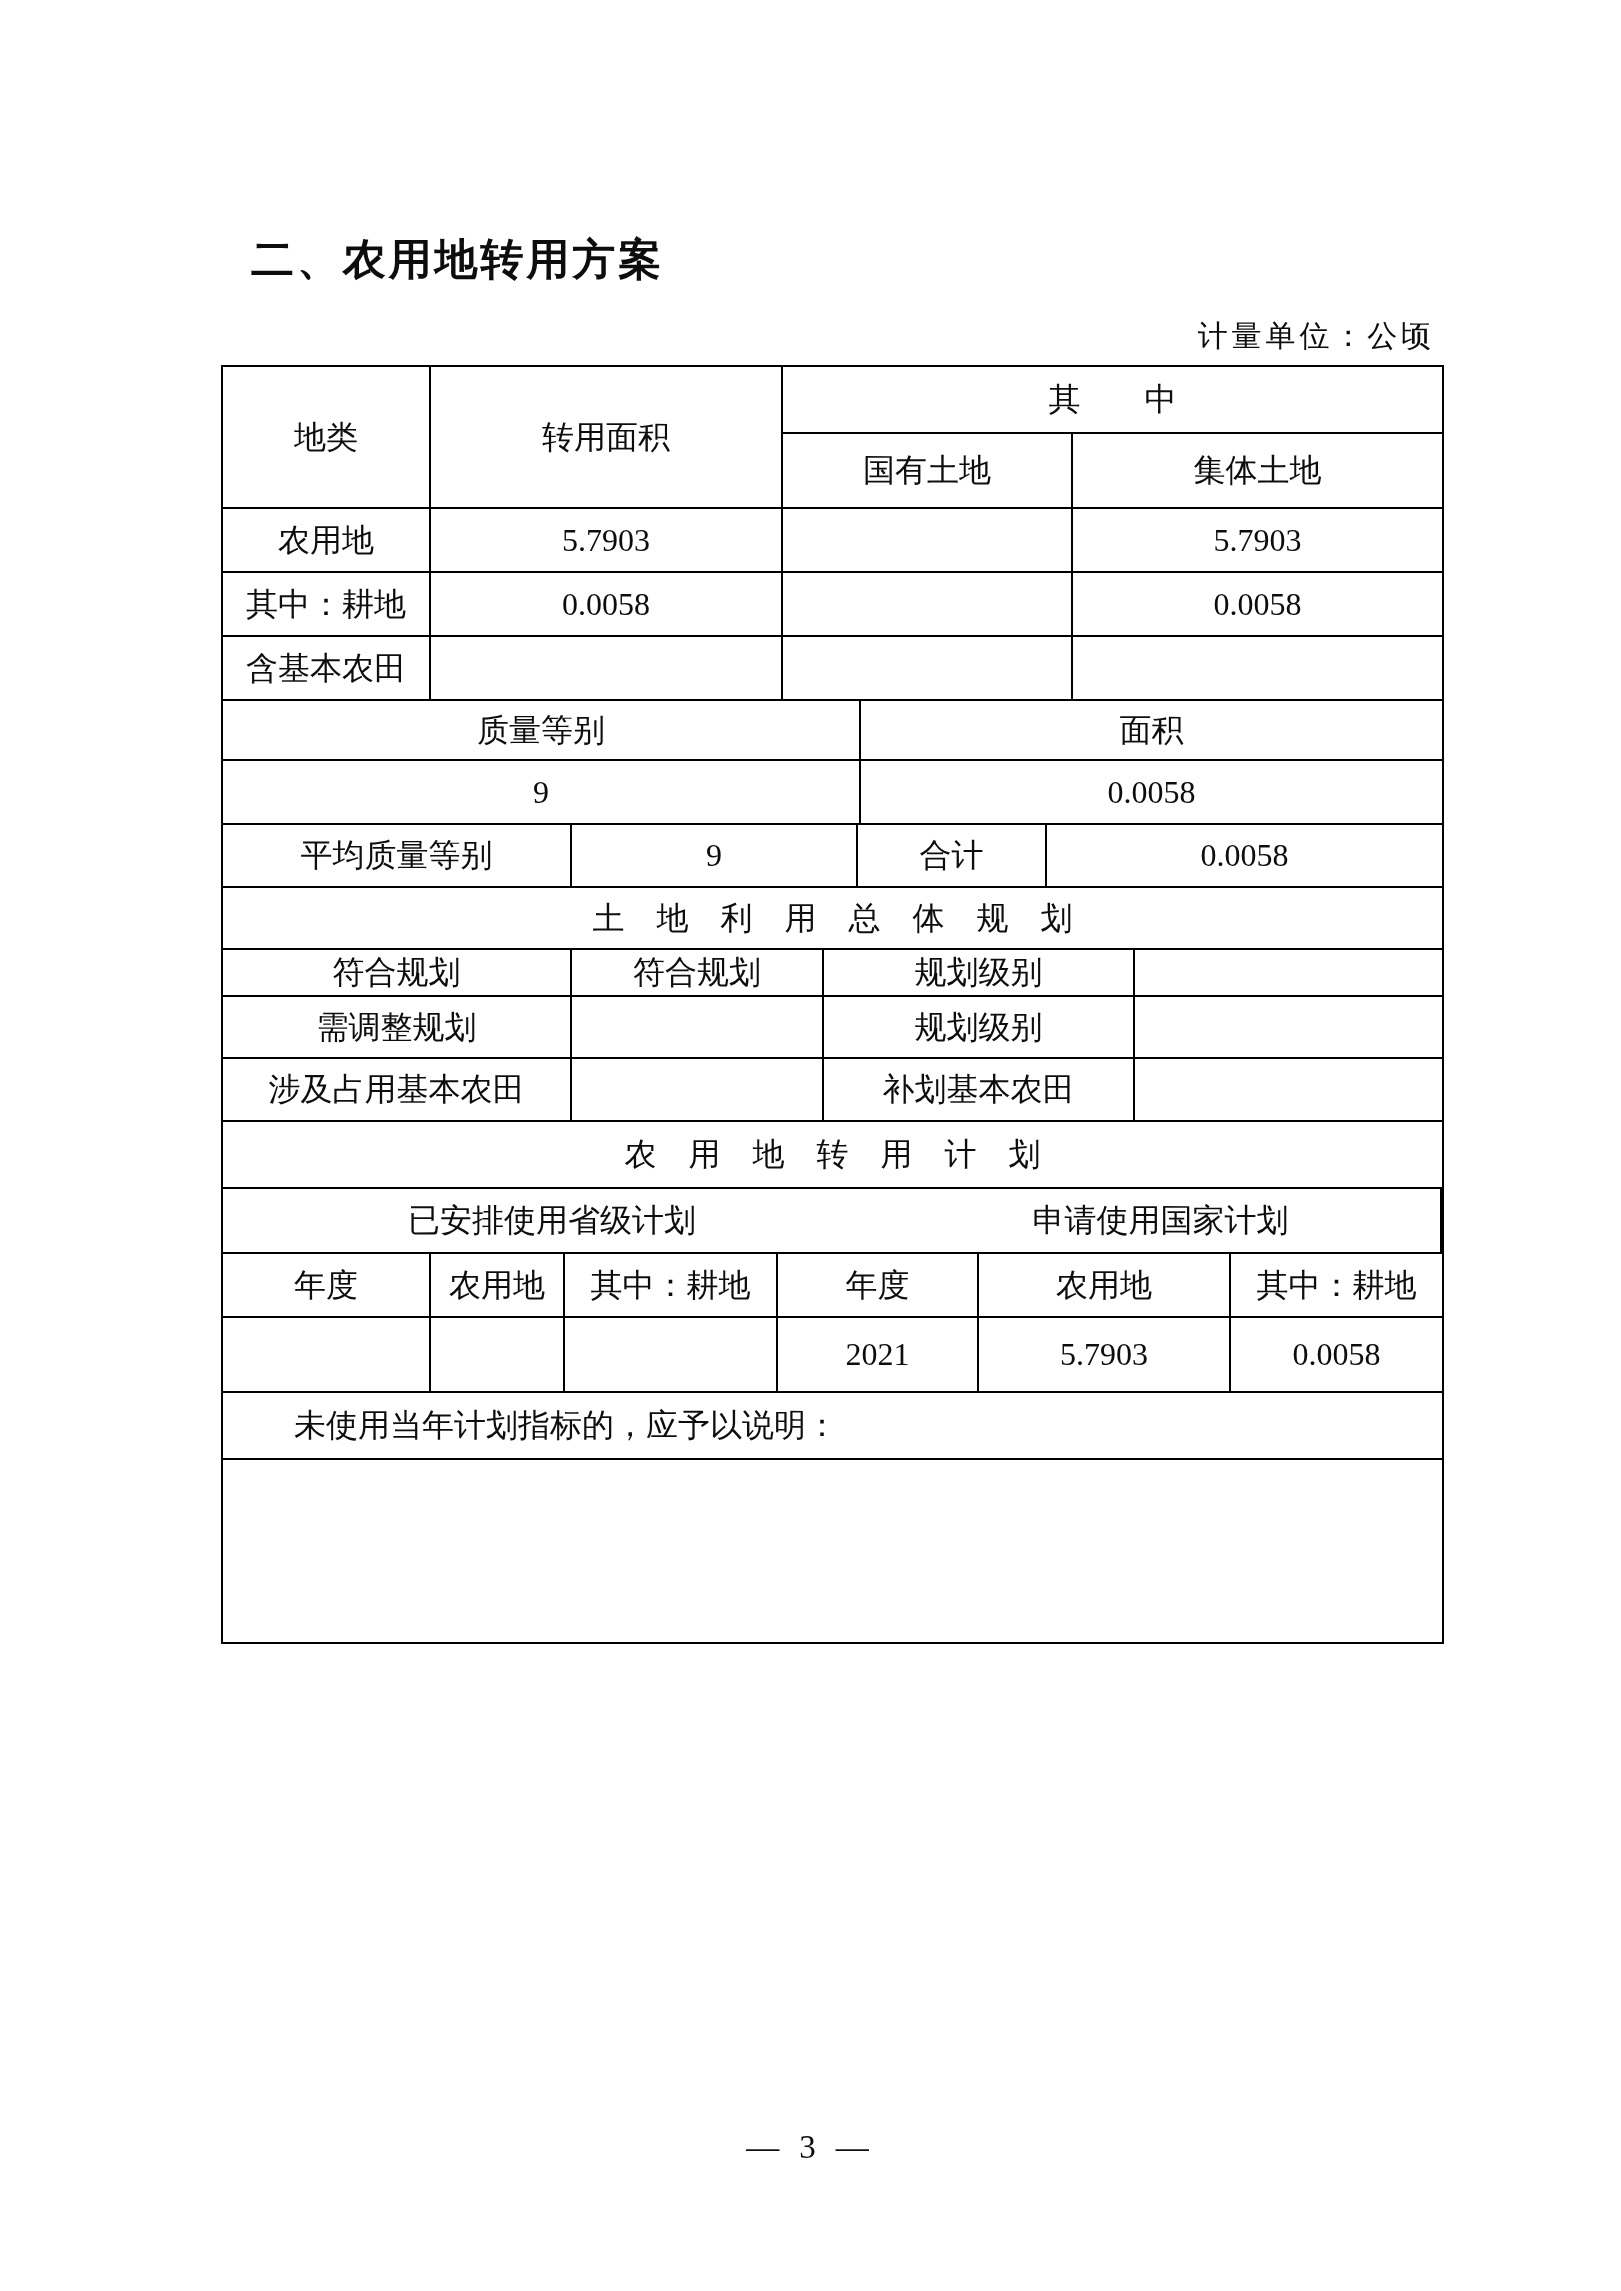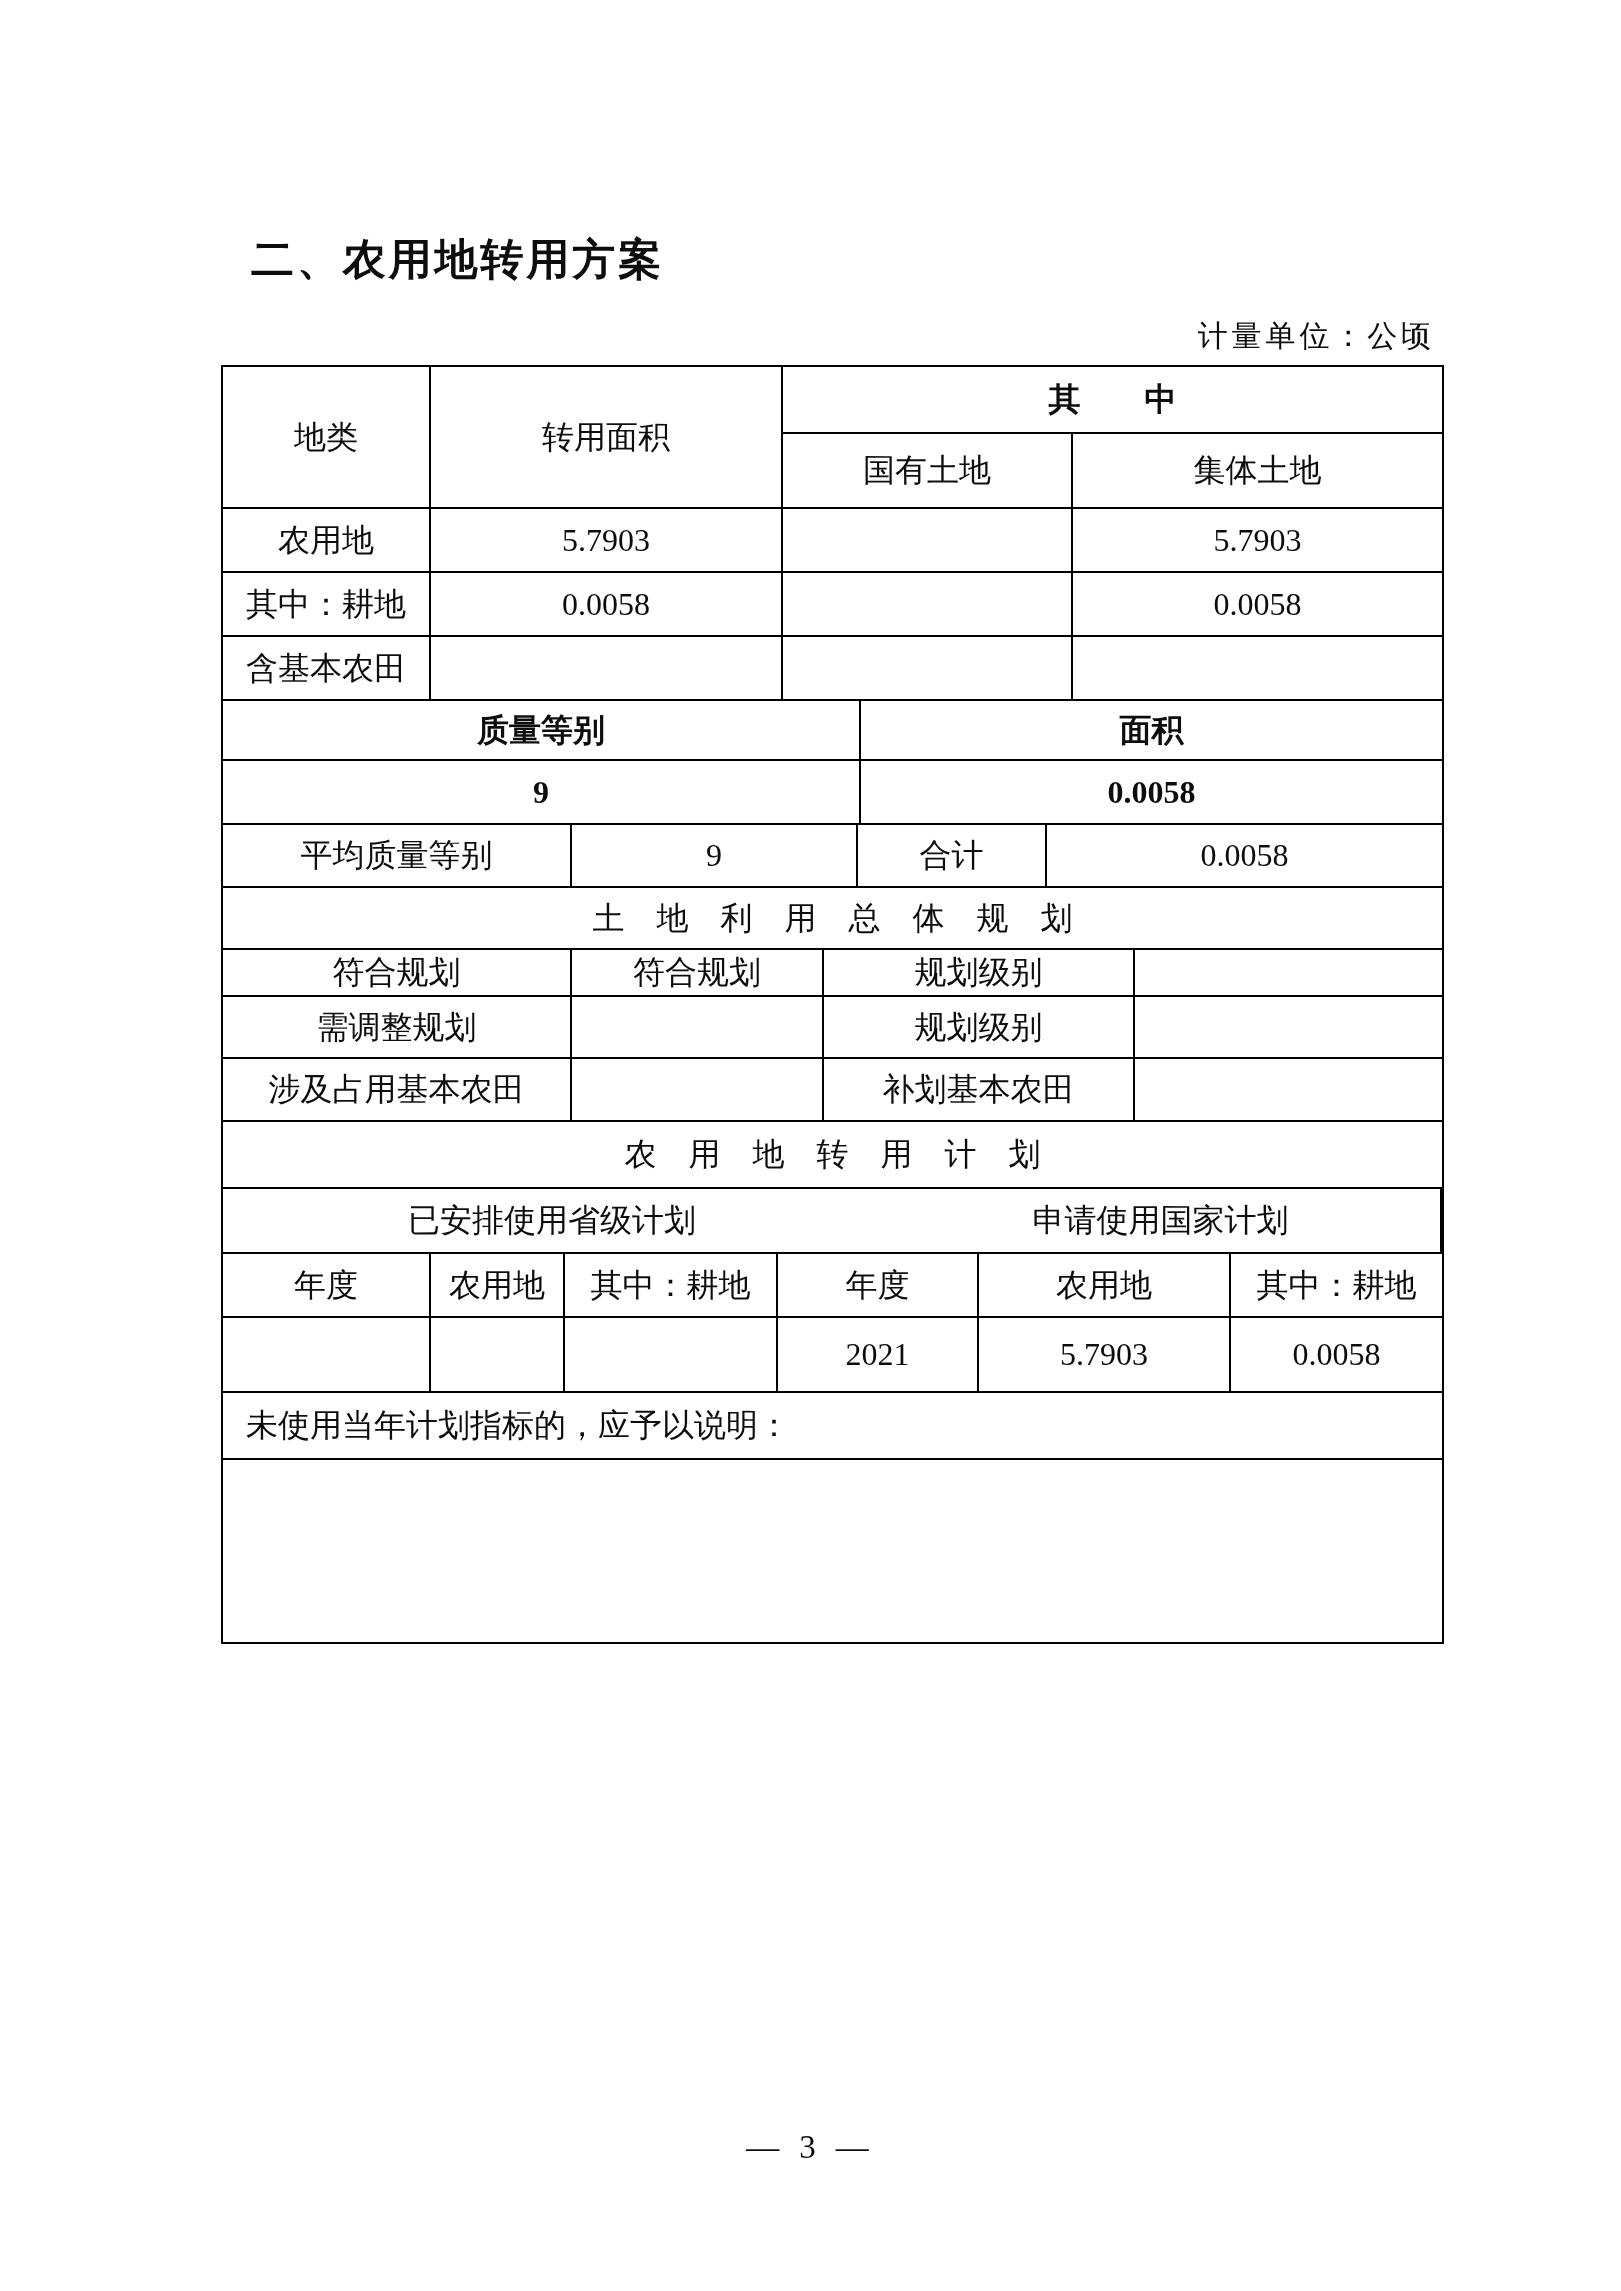--- a/index.html
+++ b/index.html
@@ -59,31 +59,32 @@
     justify-content: center;
     font-size: 32px;
     line-height: 1.45;
     text-align: center;
   }
   .td.last { border-right: none; }
   .td.left {
     justify-content: flex-start;
     text-align: left;
     padding-left: 23px;
+    margin-left: 48px;
   }
   .col {
     display: flex;
     flex-direction: column;
     box-sizing: border-box;
   }
   .subrow {
     display: flex;
     box-sizing: border-box;
   }
-  .subrow.bb { border-bottom: 2.9px solid #000; font-weight: bold; }
+  .subrow.bb { border-bottom: 2.9px solid #000; }
   .wrap-narrow { display: inline-block; width: 169px; text-align: center; }
   .page-number {
     position: absolute;
     top: 2129px;
     left: 0;
     width: 100%;
     text-align: center;
     font-size: 33px;
     letter-spacing: 5.9px;
   }

